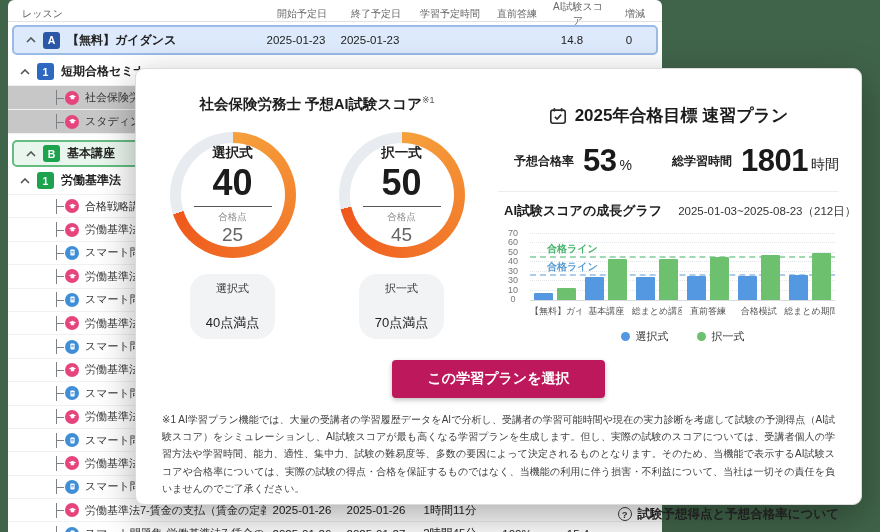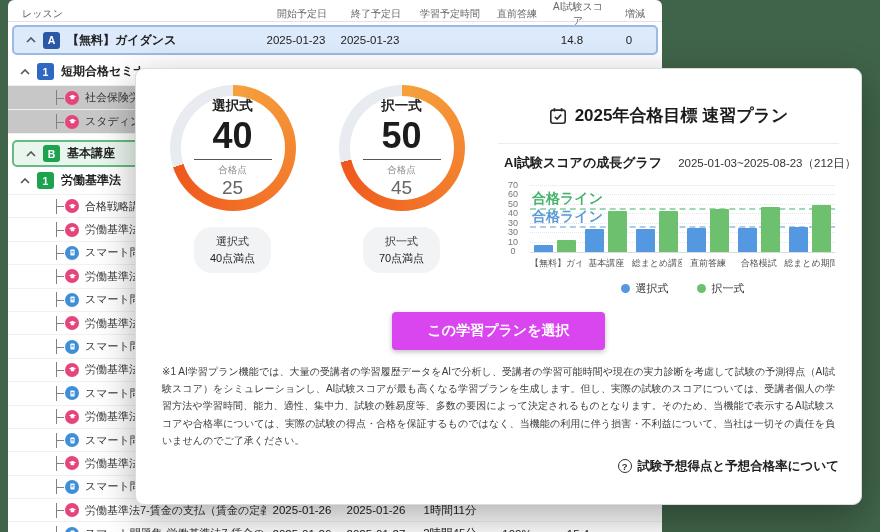--- a/index.html
+++ b/index.html
@@ -58,49 +58,49 @@
   .ring{width:126px;height:126px;border-radius:50%;position:relative;}
   .ring::before{content:"";position:absolute;inset:11px;background:#fff;border-radius:50%;}
   .ring-content{position:absolute;inset:0;display:flex;flex-direction:column;align-items:center;justify-content:center;z-index:1;}
   .g-label{font-size:13.5px;font-weight:bold;color:#222;}
   .g-value{font-size:36px;font-weight:bold;color:#1c1c1c;line-height:1;margin:3px 0 2px;}
   .g-div{width:78px;border-top:1px solid #555;margin:3px 0 4px;}
   .g-pass-label{font-size:9.5px;color:#8a8a8a;}
   .g-pass-value{font-size:19px;color:#666;line-height:1.15;}
   .pill{margin-top:16px;background:#f1f3f5;border-radius:18px;padding:7px 16px;text-align:center;}
   .pill .l1{font-size:11px;color:#333;}
-  .pill .l2{font-size:11px;color:#222;margin-top:2px;}
+  .pill .l2{font-size:13px;color:#222;margin-top:18px;}
   .plan-col{flex:1;padding-left:22px;min-width:0;margin-top:13px;}
   .plan-header{display:flex;align-items:center;justify-content:center;gap:8px;
     font-size:17px;font-weight:bold;color:#1b1b1b;margin:6px 0 16px;}
   .cal-icon{width:18px;height:18px;flex:none;}
   .stats{display:flex;gap:40px;padding-left:16px;}
   .stat{display:flex;align-items:center;}
   .stat-label{font-size:12px;font-weight:bold;color:#222;margin-right:9px;}
   .stat-value{font-size:31px;font-weight:bold;color:#1a1a1a;letter-spacing:-.5px;}
   .stat-unit{font-size:14px;color:#222;margin-left:3px;margin-top:8px;}
   .plan-divider{border:none;border-top:1px solid #ededed;margin:12px 0 10px;}
   .chart-header{display:flex;align-items:center;gap:16px;padding-left:6px;white-space:nowrap;}
   .chart-title{font-size:13px;font-weight:bold;color:#1d1d1d;}
   .chart-subtitle{font-size:11.5px;color:#333;}
   .chart-wrap{margin-top:14px;padding-left:32px;padding-right:4px;}
   .chart-plot{position:relative;height:66px;border-bottom:1px solid #d8dbdf;}
   .gridline{position:absolute;left:0;right:0;border-top:1px dotted #e2e5e9;}
   .yt{position:absolute;left:-28px;width:22px;text-align:center;font-size:9px;color:#777;}
   .refline{position:absolute;left:0;right:0;border-top:2px dashed;opacity:.5;}
-  .reflabel{position:absolute;left:2px;font-size:14px;font-weight:bold;}
+  .reflabel{position:absolute;left:17px;font-size:10px;font-weight:bold;}
   .bars{position:absolute;left:0;right:0;top:0;bottom:0;display:flex;}
   .bar-group{flex:1;display:flex;align-items:flex-end;justify-content:center;gap:4px;}
   .bar{width:19px;border-radius:1px 1px 0 0;}
   .xlabels{display:flex;margin-top:4px;}
   .xl{flex:1;text-align:center;font-size:9px;color:#555;white-space:nowrap;overflow:hidden;}
   .legend{display:flex;justify-content:center;gap:28px;margin-top:11px;font-size:11px;color:#333;align-items:center;}
   .legend-item{display:flex;align-items:center;}
   .dot{width:9px;height:9px;border-radius:50%;display:inline-block;margin-right:6px;}
-  .select-btn{display:block;margin:16px auto 0;background:#d946ef;color:#fff;font-weight:bold;
+  .select-btn{display:block;margin:16px auto 0;background:#be185d;color:#fff;font-weight:bold;
     font-size:14px;border:none;border-radius:4px;padding:10px 36px;cursor:pointer;
     box-shadow:0 2px 5px rgba(0,0,0,.25);font-family:inherit;}
   .footnote{font-size:10px;color:#3d3d3d;line-height:1.72;margin:13px 4px 0;text-align:justify;}
   .help{display:flex;justify-content:flex-end;align-items:center;gap:6px;margin-top:9px;
     font-size:12.5px;font-weight:bold;color:#1f1f1f;}
   .qmark{width:14px;height:14px;border:1.4px solid #333;border-radius:50%;font-size:9.5px;font-weight:bold;
     display:flex;align-items:center;justify-content:center;box-sizing:border-box;color:#333;flex:none;}
 </style>
 </head>
 <body>
@@ -472,20 +472,23 @@
         <div class="cell cc">15.4</div>
         <div class="cell cc"></div>
       </div>
     </div>
 </div>
 
 <div class="modal">
   <div class="modal-cols">
 
     <div class="score-col">
+      <div class="score-title">
+        <span>社会保険労務士 予想AI試験スコア</span><sup>※1</sup>
+      </div>
       <div class="gauges">
         <div class="gauge">
           <div class="ring" style="background: conic-gradient(rgb(246, 161, 60) 0deg, rgb(239, 87, 28) 252deg, rgb(232, 235, 239) 252deg, rgb(232, 235, 239) 360deg);">
             <div class="ring-content">
               <div class="g-label">選択式</div>
               <div class="g-value">40</div>
               <div class="g-div"></div>
               <div class="g-pass-label">合格点</div>
               <div class="g-pass-value">25</div>
             </div>
@@ -515,20 +518,32 @@
 
     <div class="plan-col">
       <div class="plan-header">
         <svg class="cal-icon" viewBox="0 0 20 20">
           <rect x="2" y="3.5" width="16" height="14.5" rx="2.5" fill="none" stroke="#2b2b2b" stroke-width="1.8"></rect>
           <line x1="6" y1="1.2" x2="6" y2="5" stroke="#2b2b2b" stroke-width="1.8"></line>
           <line x1="14" y1="1.2" x2="14" y2="5" stroke="#2b2b2b" stroke-width="1.8"></line>
           <polyline points="6.5,11 9,13.5 13.5,8.5" fill="none" stroke="#2b2b2b" stroke-width="1.8"></polyline>
         </svg>
         <span>2025年合格目標 速習プラン</span>
+      </div>
+      <div class="stats">
+        <div class="stat">
+          <span class="stat-label">予想合格率</span>
+          <span class="stat-value">53</span>
+          <span class="stat-unit">%</span>
+        </div>
+        <div class="stat">
+          <span class="stat-label">総学習時間</span>
+          <span class="stat-value">1801</span>
+          <span class="stat-unit">時間</span>
+        </div>
       </div>
       <hr class="plan-divider">
       <div class="chart-header">
         <span class="chart-title">AI試験スコアの成長グラフ</span>
         <span class="chart-subtitle">2025-01-03~2025-08-23（212日）</span>
       </div>
       <div class="chart-wrap">
         <div class="chart-plot" id="plot">
             <div class="yt" style="bottom: calc(0% - 4px);">0</div>
             <div class="gridline" style="bottom: 14.2857%;"></div>

